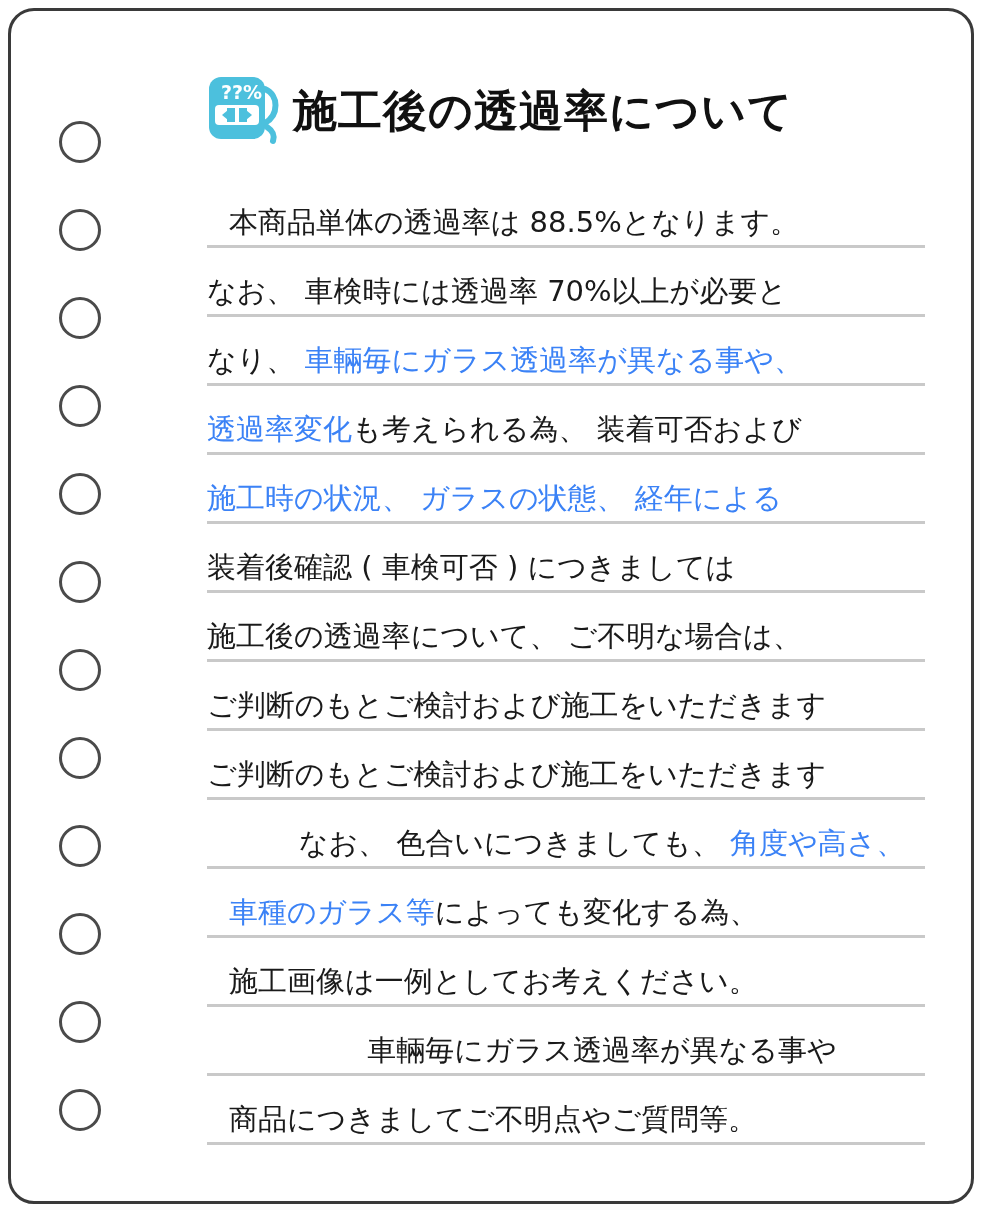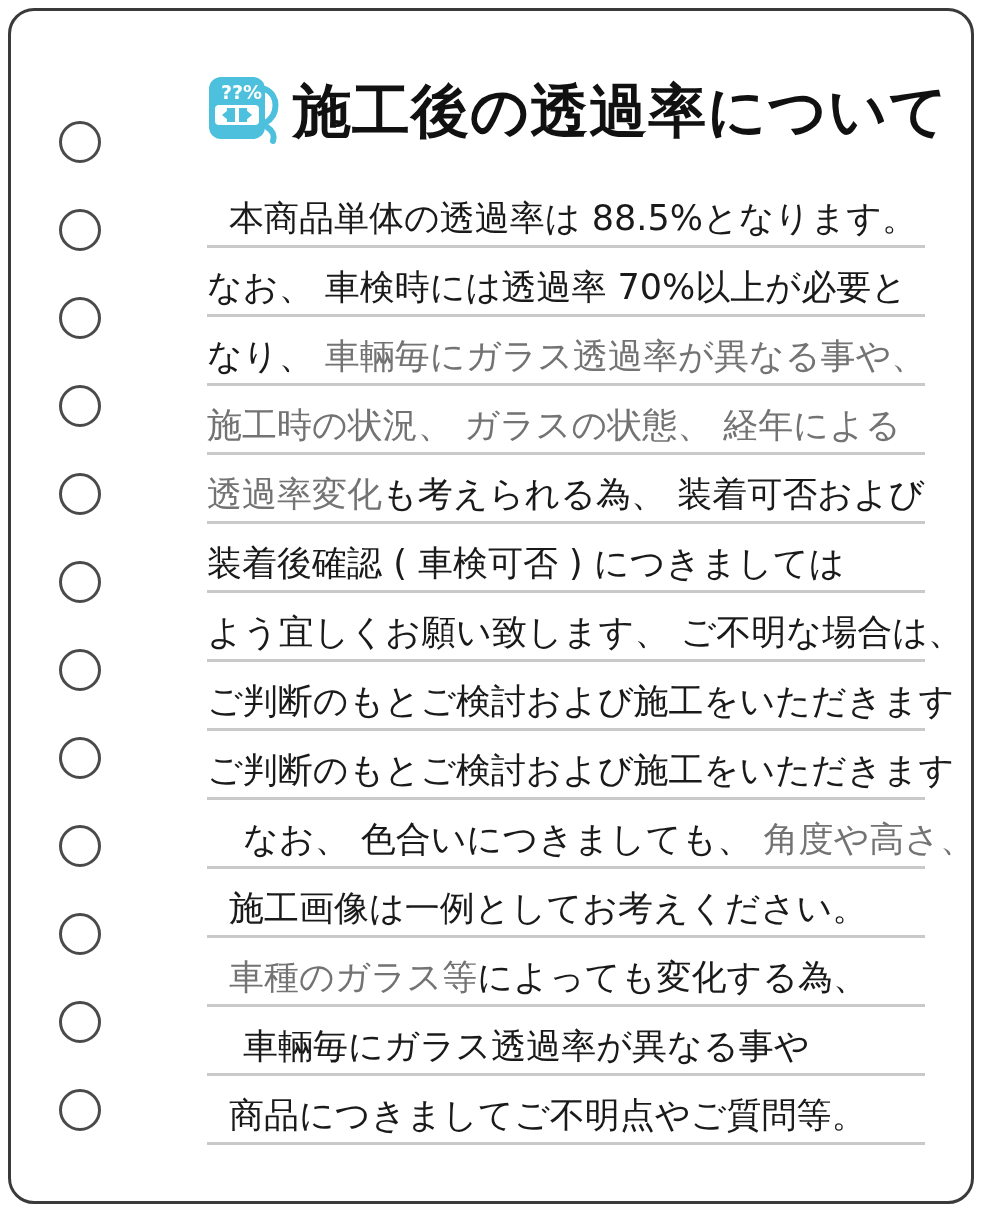--- a/index.html
+++ b/index.html
@@ -67,21 +67,21 @@
   .icon-badge {
     position: relative;
     width: 84px;
     height: 84px;
     flex: 0 0 auto;
   }
   .icon-badge svg { display: block; }
   .title {
     font-family: "DejaVu Sans", "Liberation Sans", sans-serif;
     font-weight: bold;
-    font-size: 58px;
+    font-size: 44px;
     line-height: 1;
     color: #111111;
     letter-spacing: 1px;
     white-space: nowrap;
   }
 
   
   .lines {
     position: absolute;
     left: 196px;
@@ -92,29 +92,29 @@
     position: relative;
     height: 69px;
     border-bottom: 3px solid #c9c9c9;
     box-sizing: border-box;
   }
   .line-row .txt {
     position: absolute;
     left: 0;
     bottom: 8px;
     width: 100%;
-    font-size: 35px;
+    font-size: 29px;
     line-height: 1.05;
     color: #1a1a1a;
     white-space: nowrap;
     font-family: "DejaVu Sans", "Liberation Sans", sans-serif;
   }
   .line-row .txt.indent1 { padding-left: 22px; }
-  .line-row .txt.indent2 { padding-left: 36px; }
-  .seg-pink { color: #737373; margin-top: 28px; }
+  .line-row .txt.indent2 { padding-left: 36px; text-align: center; }
+  .seg-pink { color: #3b82f6; margin-top: 28px; }
   .seg-dark { color: #1a1a1a; }
 </style>
 </head>
 <body>
 
 <div class="page">
   <div class="sheet">
 
     <div class="holes">
         <div class="hole"></div>
@@ -158,45 +158,45 @@
         <div class="line-row">
           <div class="txt indent1"><span class="seg-dark">本商品単体の透過率は 88.5%となります。</span></div>
         </div>
         <div class="line-row">
           <div class="txt"><span class="seg-dark">なお、 車検時には透過率 70%以上が必要と</span></div>
         </div>
         <div class="line-row">
           <div class="txt"><span class="seg-dark">なり、 </span><span class="seg-pink">車輛毎にガラス透過率が異なる事や、</span></div>
         </div>
         <div class="line-row">
+          <div class="txt"><span class="seg-pink">透過率変化</span><span class="seg-dark">も考えられる為、 装着可否および</span></div>
+        </div>
+        <div class="line-row">
           <div class="txt"><span class="seg-pink">施工時の状況、 ガラスの状態、 経年による</span></div>
         </div>
         <div class="line-row">
-          <div class="txt"><span class="seg-pink">透過率変化</span><span class="seg-dark">も考えられる為、 装着可否および</span></div>
-        </div>
-        <div class="line-row">
           <div class="txt"><span class="seg-dark">装着後確認 ( 車検可否 ) につきましては</span></div>
         </div>
         <div class="line-row">
-          <div class="txt"><span class="seg-dark">よう宜しくお願い致します、 ご不明な場合は、</span></div>
+          <div class="txt"><span class="seg-dark">施工後の透過率について、 ご不明な場合は、</span></div>
         </div>
         <div class="line-row">
           <div class="txt"><span class="seg-dark">ご判断のもとご検討および施工をいただきます</span></div>
         </div>
         <div class="line-row">
           <div class="txt"><span class="seg-dark">ご判断のもとご検討および施工をいただきます</span></div>
         </div>
         <div class="line-row">
           <div class="txt indent2"><span class="seg-dark">なお、 色合いにつきましても、 </span><span class="seg-pink">角度や高さ、</span></div>
         </div>
         <div class="line-row">
+          <div class="txt indent1"><span class="seg-pink">車種のガラス等</span><span class="seg-dark">によっても変化する為、</span></div>
+        </div>
+        <div class="line-row">
           <div class="txt indent1"><span class="seg-dark">施工画像は一例としてお考えください。</span></div>
-        </div>
-        <div class="line-row">
-          <div class="txt indent1"><span class="seg-pink">車種のガラス等</span><span class="seg-dark">によっても変化する為、</span></div>
         </div>
         <div class="line-row">
           <div class="txt indent2"><span class="seg-dark">車輛毎にガラス透過率が異なる事や</span></div>
         </div>
         <div class="line-row">
           <div class="txt indent1"><span class="seg-dark">商品につきましてご不明点やご質問等。</span></div>
         </div>
       </div>
 
   </div>

